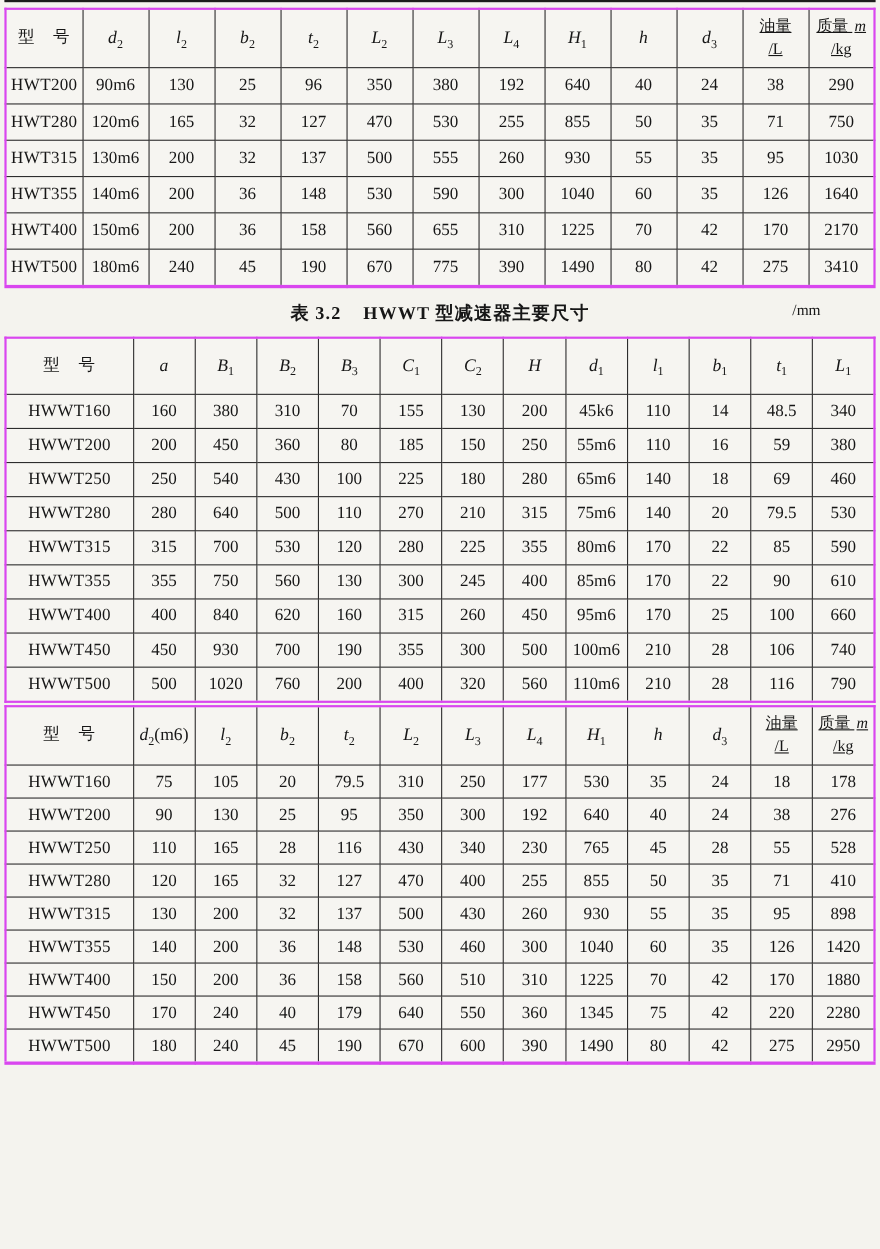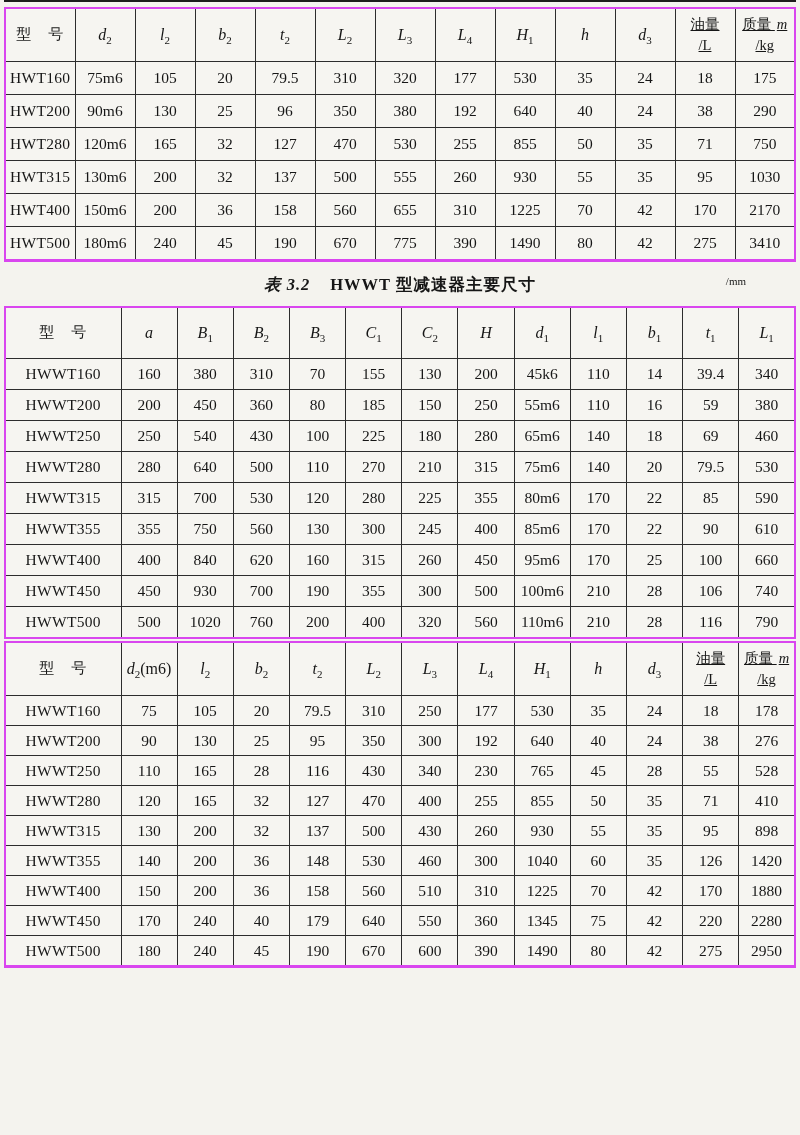--- a/index.html
+++ b/index.html
@@ -69,28 +69,28 @@
     height: 26px;
     margin: 12px 0 6px 0;
     font-size: 16.5px;
   }
   .cap-center {
     position: absolute;
     left: 0; right: 0;
     text-align: center;
     font-weight: bold;
   }
-  .cap-label { margin-right: 20px; letter-spacing: 1px; font-style: italic; }
+  .cap-label { margin-right: 20px; letter-spacing: 1px; }
   .cap-title { letter-spacing: 1px; font-family: Liberation Serif, serif; }
   .cap-unit {
     position: absolute;
     right: 50px;
     top: 1px;
     font-weight: normal;
-    font-size: 11px;
+    font-size: 14px;
   }
 
   
   .t-hwwt-main { border-bottom-width: 2px; }
   .t-hwwt-main th { height: 50px; }
   .t-hwwt-main td { height: 30px; }
 
   
   .t-hwwt-ext { margin-top: 2px; border-top-width: 2px; border-bottom-width: 3px; }
   .t-hwwt-ext th { height: 52px; }
@@ -139,35 +139,20 @@
             <div>/L</div>
           </th>
           <th class="cn two-line">
             <div>质量 <i>m</i></div>
             <div>/kg</div>
           </th>
         </tr>
       </thead>
       <tbody>
         <tr>
-          <td class="model">HWT160</td>
-          <td>75m6</td>
-          <td>105</td>
-          <td>20</td>
-          <td>79.5</td>
-          <td>310</td>
-          <td>320</td>
-          <td>177</td>
-          <td>530</td>
-          <td>35</td>
-          <td>24</td>
-          <td>18</td>
-          <td>175</td>
-        </tr>
-        <tr>
           <td class="model">HWT200</td>
           <td>90m6</td>
           <td>130</td>
           <td>25</td>
           <td>96</td>
           <td>350</td>
           <td>380</td>
           <td>192</td>
           <td>640</td>
           <td>40</td>
@@ -199,20 +184,35 @@
           <td>500</td>
           <td>555</td>
           <td>260</td>
           <td>930</td>
           <td>55</td>
           <td>35</td>
           <td>95</td>
           <td>1030</td>
         </tr>
         <tr>
+          <td class="model">HWT355</td>
+          <td>140m6</td>
+          <td>200</td>
+          <td>36</td>
+          <td>148</td>
+          <td>530</td>
+          <td>590</td>
+          <td>300</td>
+          <td>1040</td>
+          <td>60</td>
+          <td>35</td>
+          <td>126</td>
+          <td>1640</td>
+        </tr>
+        <tr>
           <td class="model">HWT400</td>
           <td>150m6</td>
           <td>200</td>
           <td>36</td>
           <td>158</td>
           <td>560</td>
           <td>655</td>
           <td>310</td>
           <td>1225</td>
           <td>70</td>
@@ -284,21 +284,21 @@
           <td>160</td>
           <td>380</td>
           <td>310</td>
           <td>70</td>
           <td>155</td>
           <td>130</td>
           <td>200</td>
           <td>45k6</td>
           <td>110</td>
           <td>14</td>
-          <td>39.4</td>
+          <td>48.5</td>
           <td>340</td>
         </tr>
         <tr>
           <td class="model">HWWT200</td>
           <td>200</td>
           <td>450</td>
           <td>360</td>
           <td>80</td>
           <td>185</td>
           <td>150</td>

